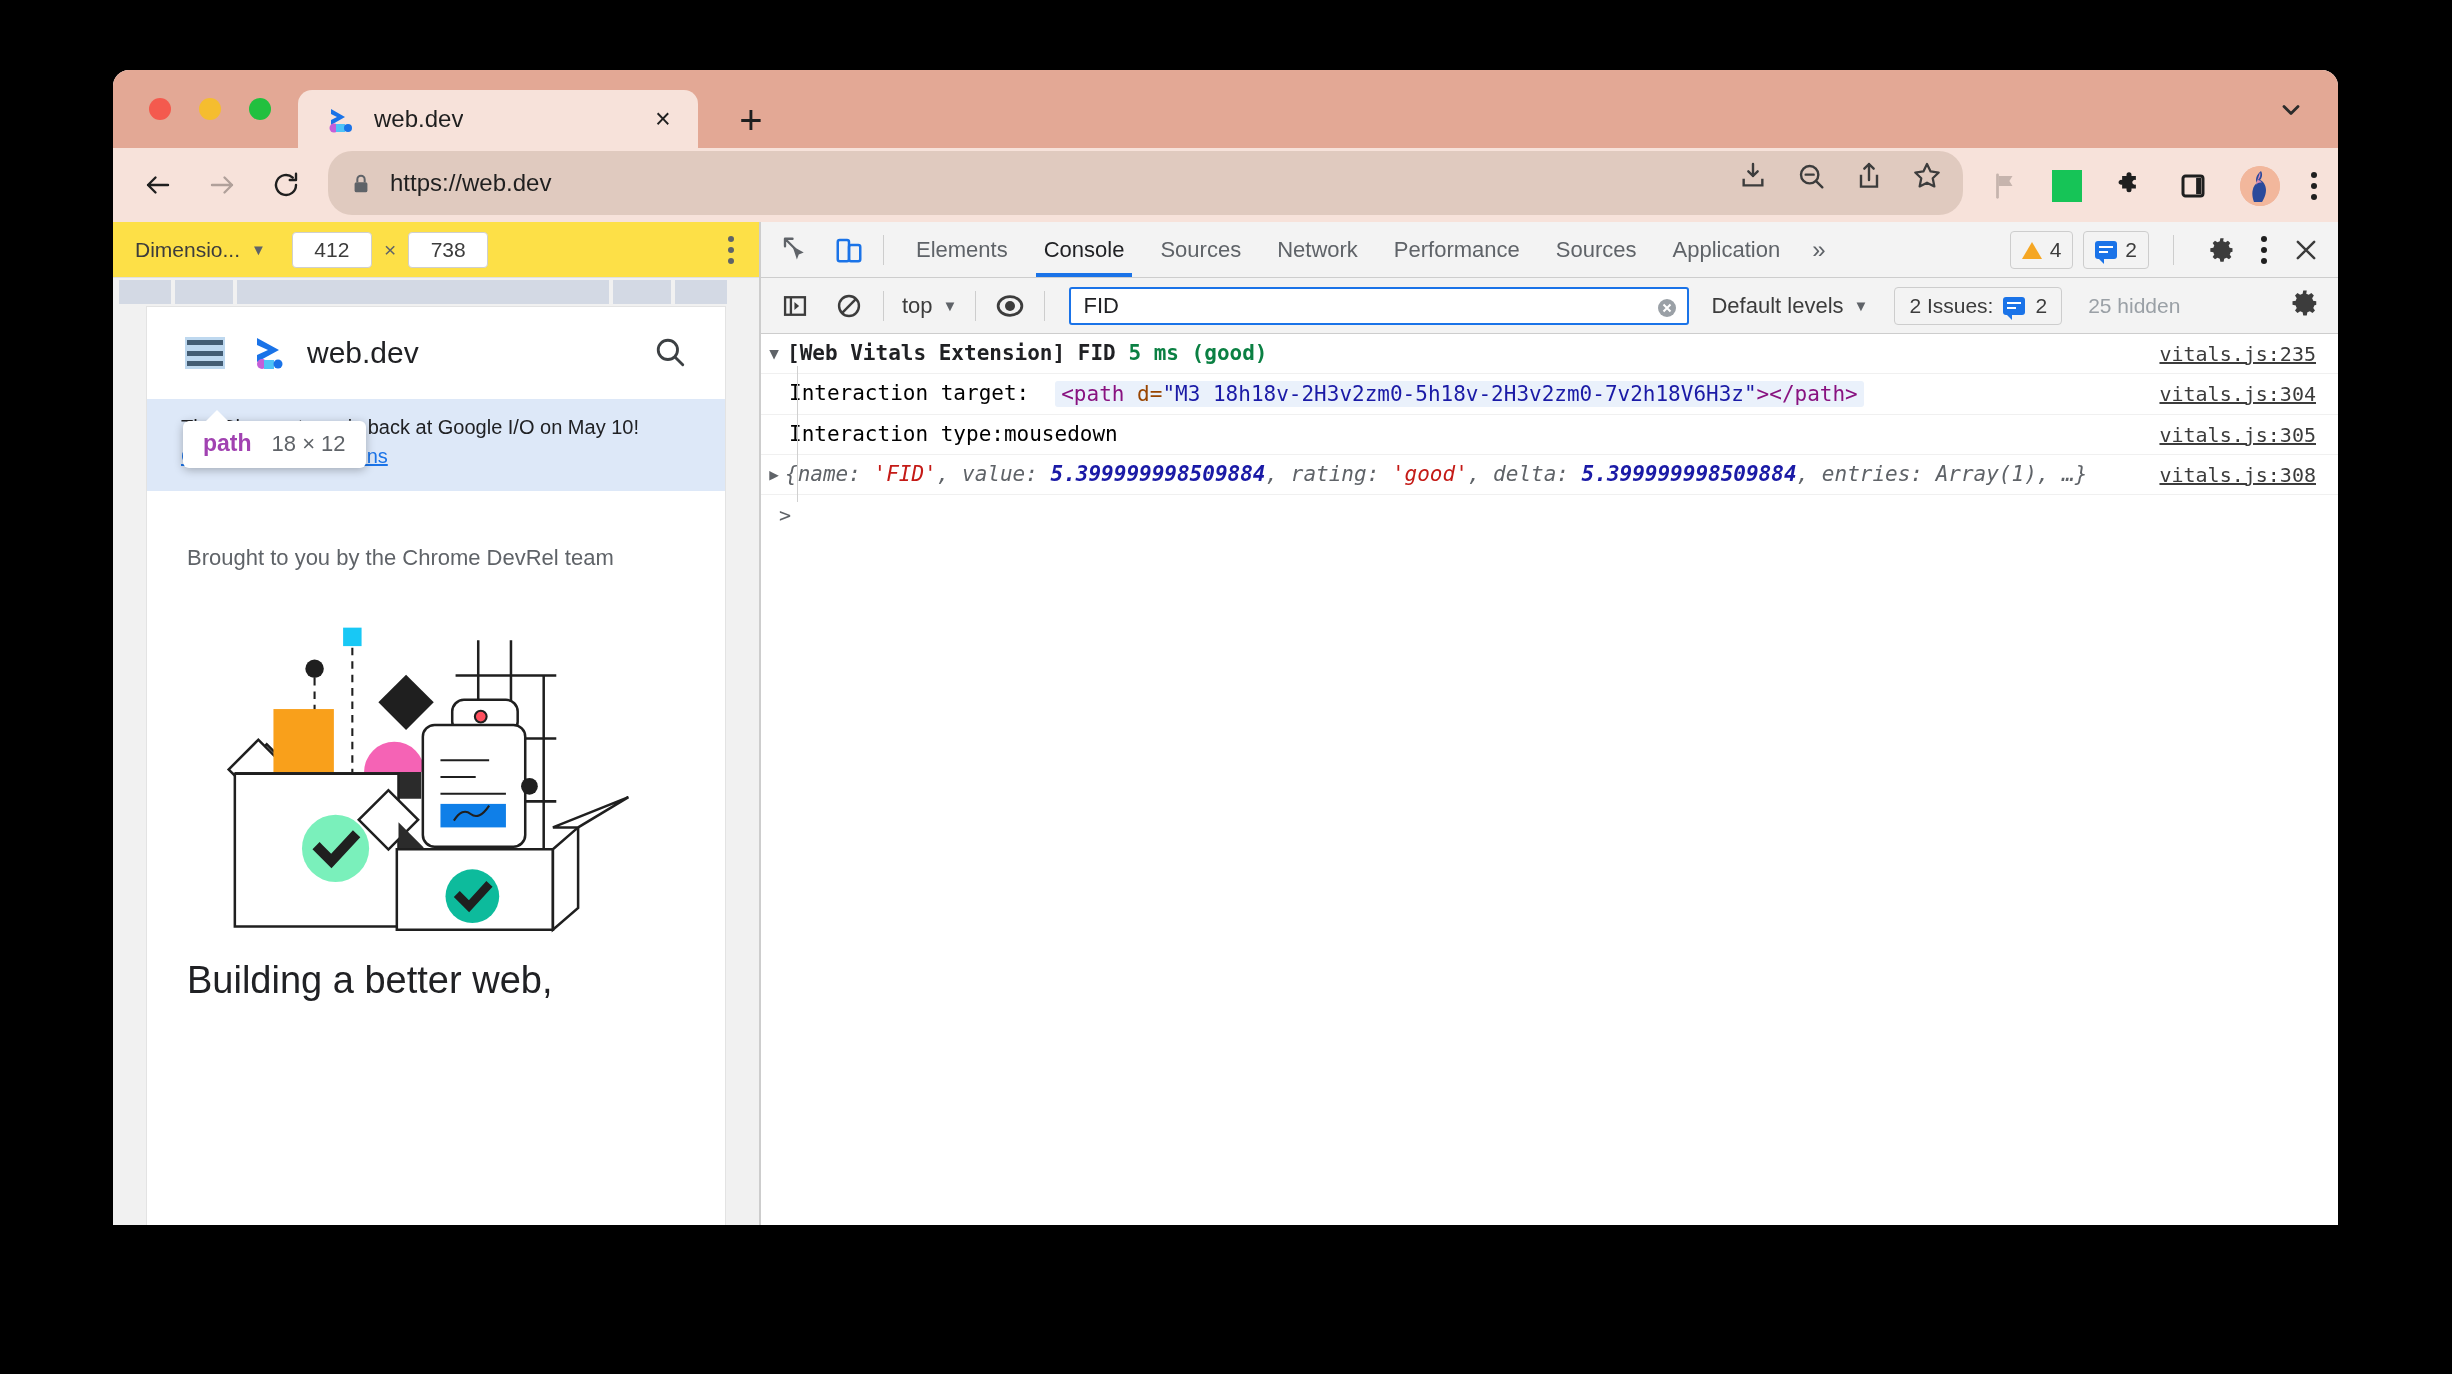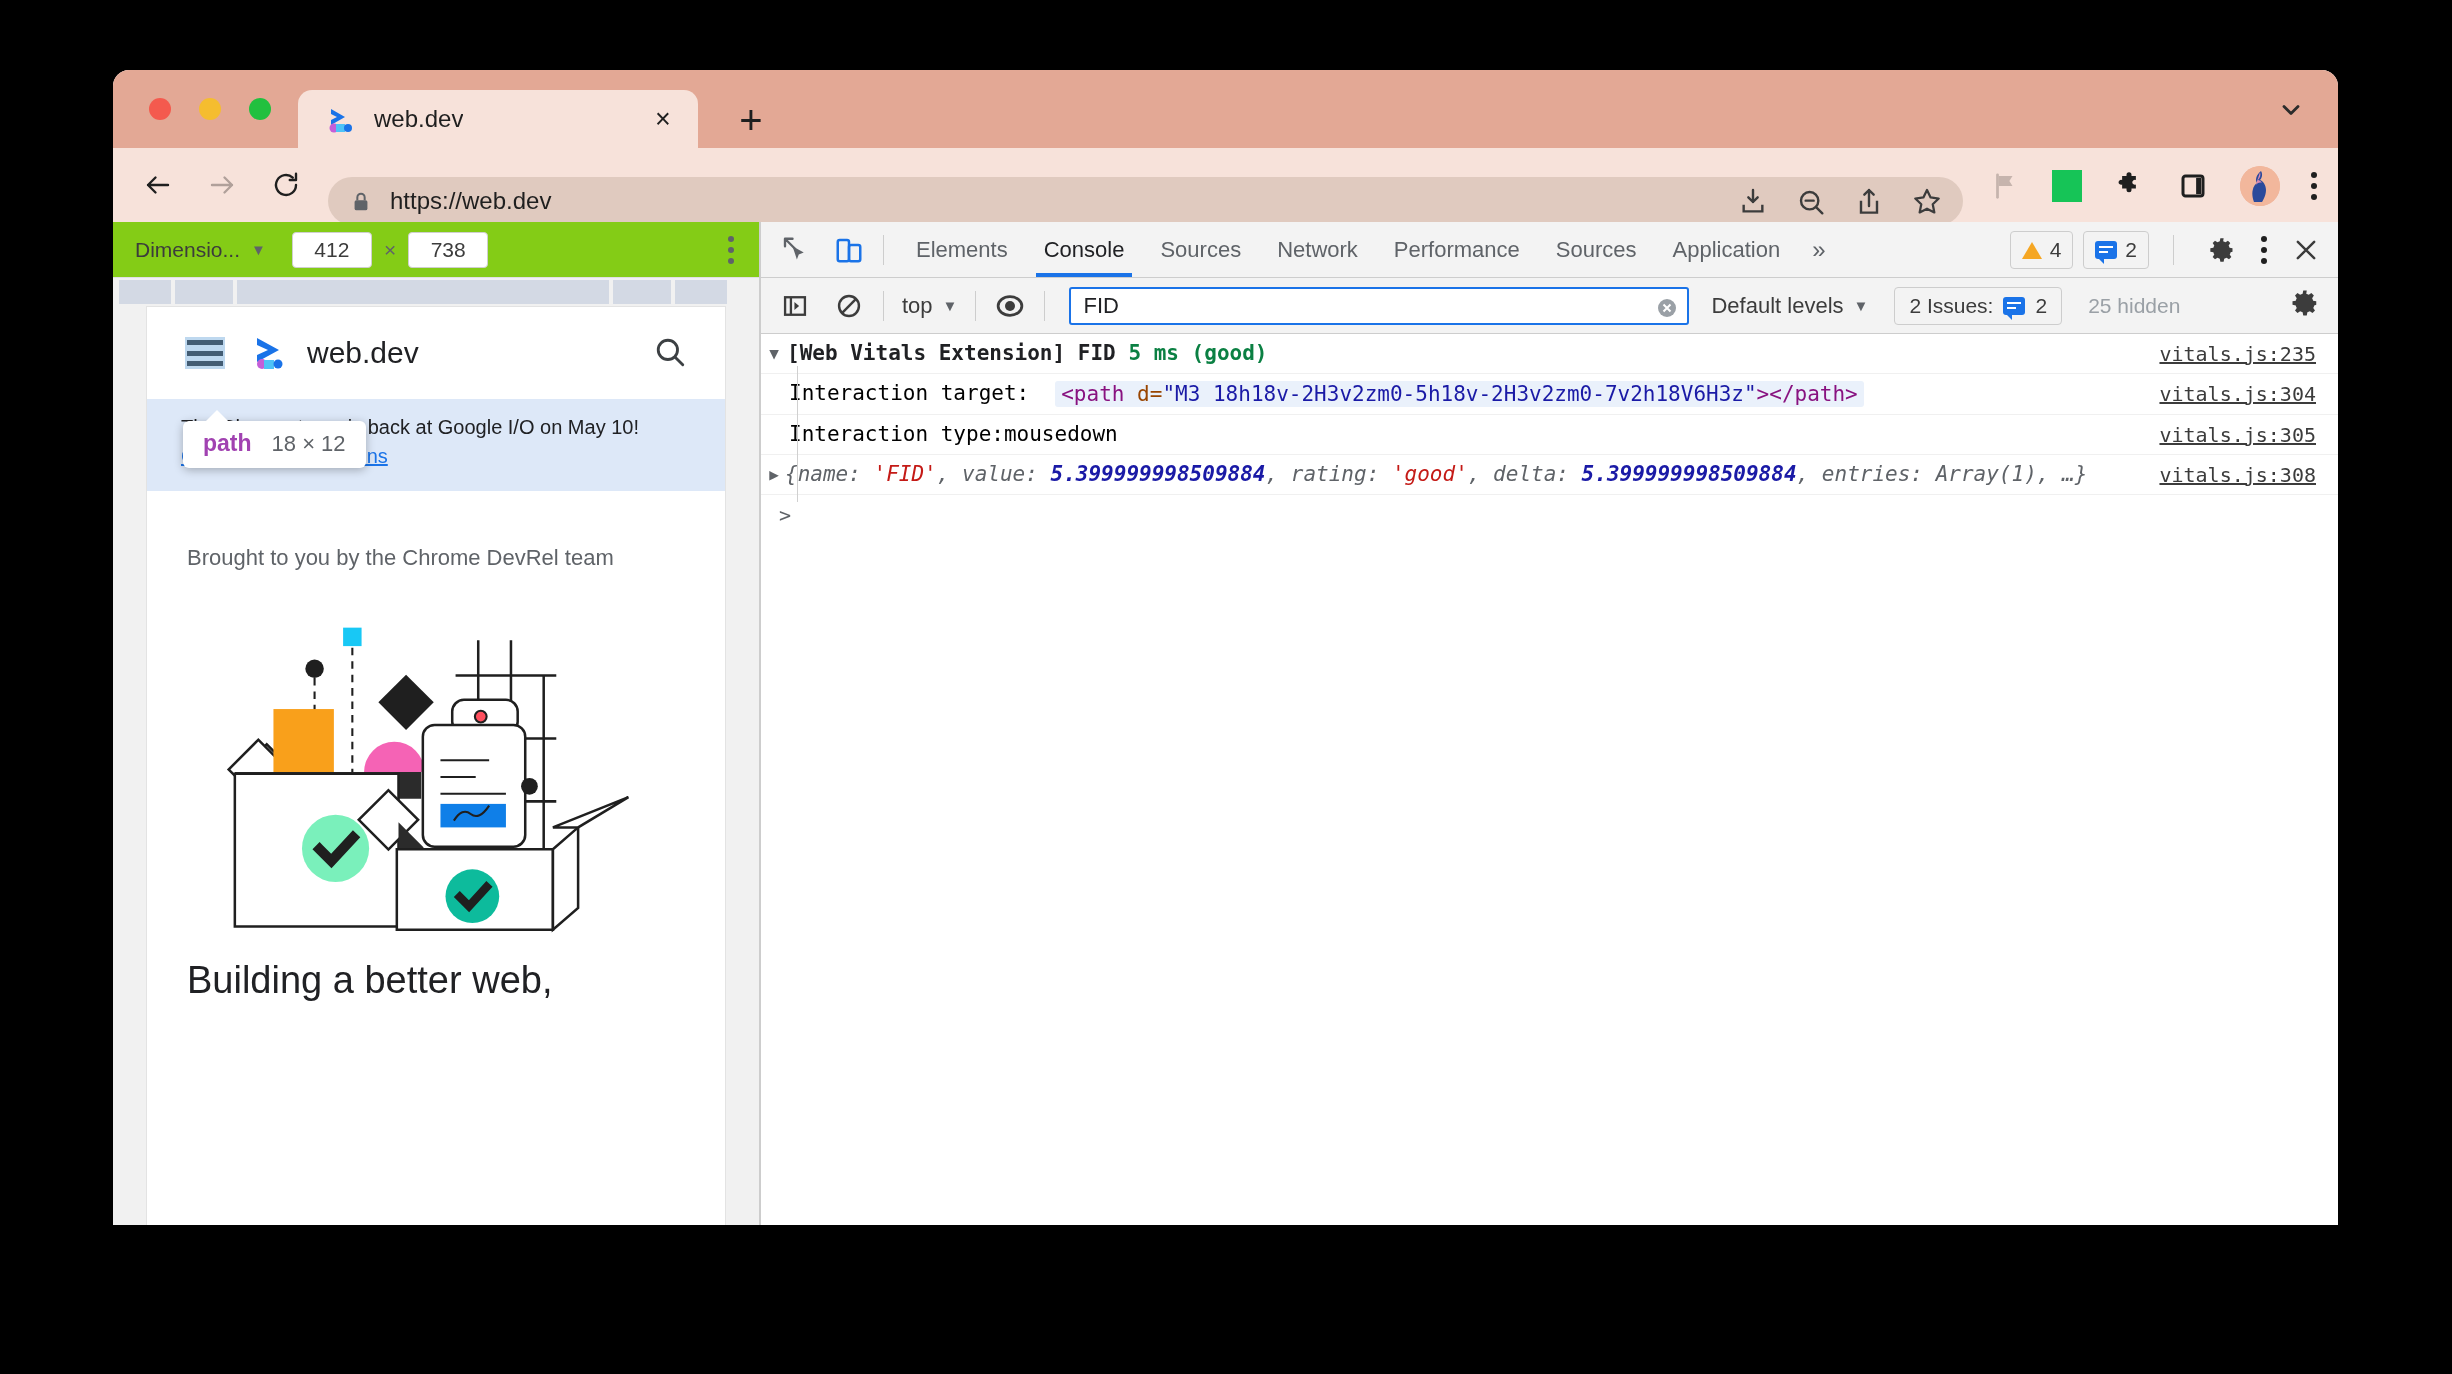--- a/index.html
+++ b/index.html
@@ -72,22 +72,22 @@
     background: #f7e2da;
     display: flex; align-items: center;
   }
   .nav-btn {
     width: 54px; height: 54px;
     margin-left: 10px;
     display: flex; align-items: center; justify-content: center;
   }
   .nav-btn:first-child { margin-left: 18px; }
   .omnibox {
-    position: absolute; left: 215px; top: 29px;
-    width: 1635px; height: 48px;
+    position: absolute; left: 215px; top: 3px;
+    width: 1635px; height: 64px;
     background: #e0cabf;
     border-radius: 24px;
     display: flex; align-items: center;
   }
   .omnibox-lock { margin-left: 22px; width: 20px; height: 24px; flex: 0 0 auto; }
   .omnibox-url {
     margin-left: 20px;
     font-size: 24px; color: #1f1f1f;
   }
   .omni-actions {
@@ -121,21 +121,21 @@
   }
 
   
   .device-pane {
     width: 646px; flex: 0 0 auto;
     background: #f1f1f1;
     position: relative; overflow: hidden;
   }
   .device-toolbar {
     height: 56px;
-    background: #84cc16;
+    background: #fde047;
     border-bottom: 1px solid #e0e0e0;
     display: flex; align-items: center;
     position: relative;
   }
   .dt-select {
     margin-left: 22px;
     font-size: 21px; color: #3c3c3c;
     display: flex; align-items: center; gap: 11px;
   }
   .caret { font-size: 15px; color: #5f6368; }

